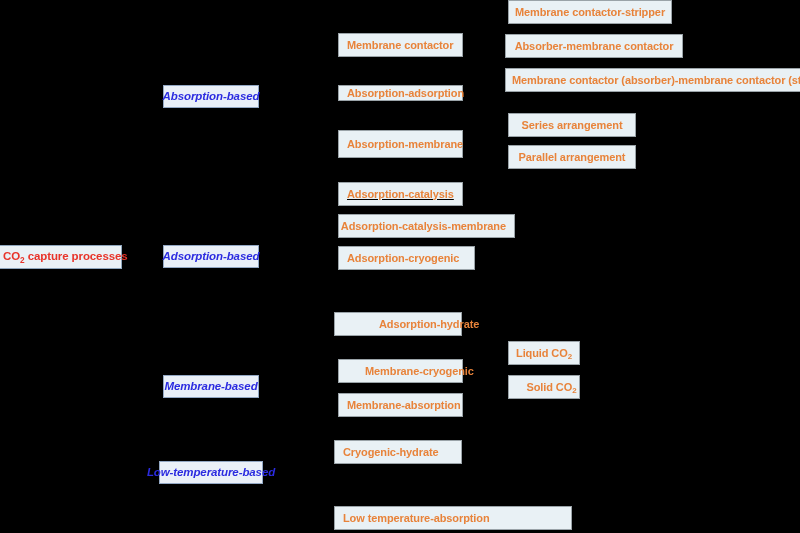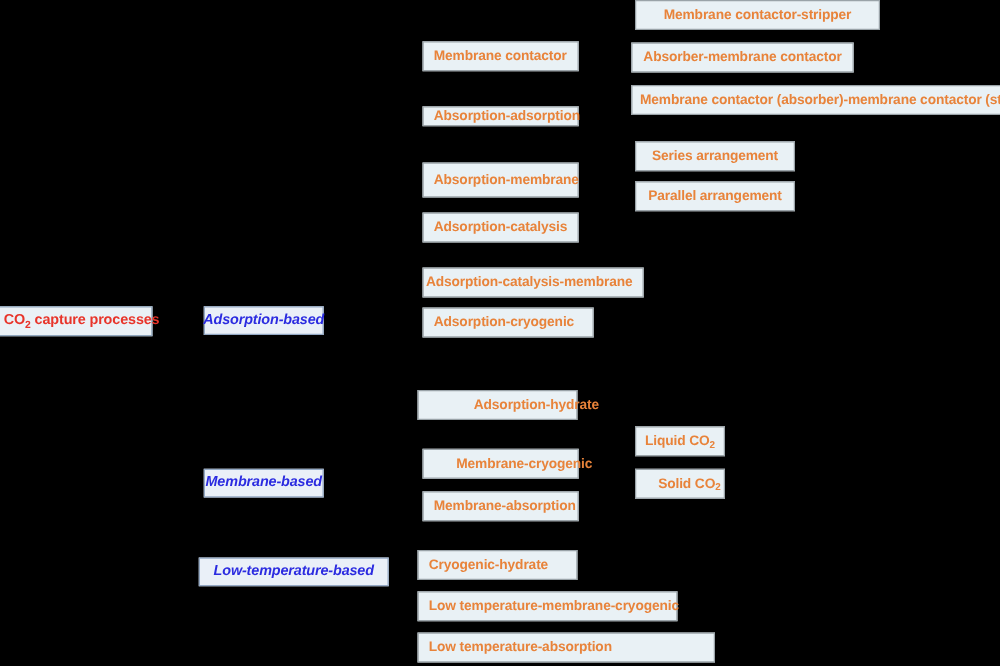--- a/index.html
+++ b/index.html
@@ -80,46 +80,49 @@
 </style>
 </head>
 <body>
 
 <div id="diagram">
 
   <div class="node lvl-root" style="left:-6px; top:245px; width:128px; height:24px;">
     <span class="txt">CO<sub>2</sub> capture processes</span>
   </div>
 
+  <div class="node lvl-cat" style="left:163px; top:85px; width:96px; height:23px;">
+    <span class="txt">Absorption-based</span>
+  </div>
 
   <div class="node lvl-cat" style="left:163px; top:245px; width:96px; height:23px;">
     <span class="txt">Adsorption-based</span>
   </div>
 
   <div class="node lvl-cat" style="left:163px; top:375px; width:96px; height:23px;">
     <span class="txt">Membrane-based</span>
   </div>
 
-  <div class="node lvl-cat" style="left:159px; top:446px; width:152px; height:23px;align-items:center;">
+  <div class="node lvl-cat" style="left:159px; top:461px; width:104px; height:23px;align-items:center;">
     <span class="txt">Low-temperature-based</span>
   </div>
 
   <div class="node lvl-leaf" style="left:338px; top:33px; width:125px; height:24px;">
     <span class="txt">Membrane contactor</span>
   </div>
 
   <div class="node lvl-leaf" style="left:338px; top:85px; width:125px; height:16px;">
     <span class="txt">Absorption-adsorption</span>
   </div>
 
   <div class="node lvl-leaf" style="left:338px; top:130px; width:125px; height:28px;">
     <span class="txt">Absorption-membrane</span>
   </div>
 
-  <div class="node lvl-leaf" style="left:338px; top:170px; width:125px; height:24px;">
+  <div class="node lvl-leaf" style="left:338px; top:182px; width:125px; height:24px;text-decoration:underline;">
     <span class="txt">Adsorption-catalysis</span>
   </div>
 
   <div class="node lvl-leaf" style="left:338px; top:214px; width:177px; height:24px;justify-content:flex-end;">
     <span class="txt">Adsorption-catalysis-membrane</span>
   </div>
 
   <div class="node lvl-leaf" style="left:338px; top:246px; width:137px; height:24px;">
     <span class="txt">Adsorption-cryogenic</span>
   </div>
@@ -134,29 +137,26 @@
   </div>
 
   <div class="node lvl-leaf" style="left:338px; top:393px; width:125px; height:24px;">
     <span class="txt">Membrane-absorption</span>
   </div>
 
   <div class="node lvl-leaf" style="left:334px; top:440px; width:128px; height:24px;">
     <span class="txt">Cryogenic-hydrate</span>
   </div>
 
-  <div class="node lvl-leaf" style="left:334px; top:473px; width:208px; height:24px;">
-    <span class="txt">Low temperature-membrane-cryogenic</span>
-  </div>
 
   <div class="node lvl-leaf" style="left:334px; top:506px; width:238px; height:24px;">
     <span class="txt">Low temperature-absorption</span>
   </div>
 
-  <div class="node lvl-sub" style="left:508px; top:0px; width:196px; height:24px;">
+  <div class="node lvl-sub" style="left:508px; top:0px; width:164px; height:24px;">
     <span class="txt">Membrane contactor-stripper</span>
   </div>
 
   <div class="node lvl-sub" style="left:505px; top:34px; width:178px; height:24px;">
     <span class="txt">Absorber-membrane contactor</span>
   </div>
 
   <div class="node lvl-sub" style="left:505px; top:68px; width:300px; height:24px; justify-content:flex-start;">
     <span class="txt">Membrane contactor (absorber)-membrane contactor (st</span>
   </div>

